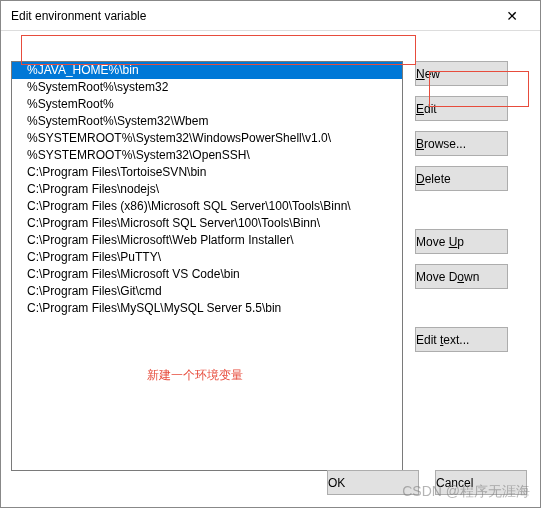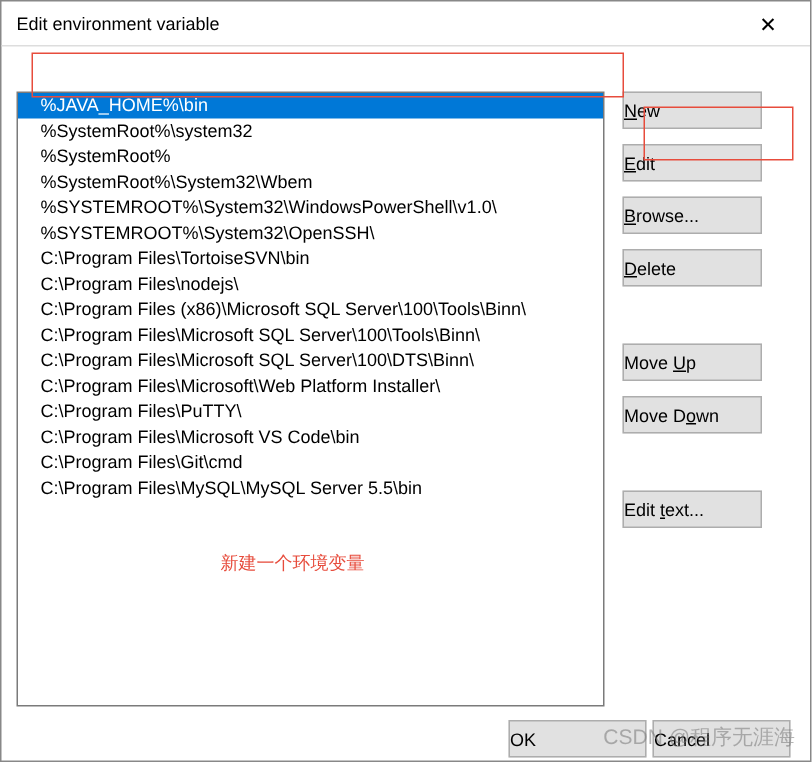--- a/index.html
+++ b/index.html
@@ -114,24 +114,24 @@
   font-size: 12px;
   font-family: "Segoe UI", Tahoma, sans-serif;
   cursor: pointer;
   display: flex;
   align-items: center;
 }
 .spacer-sm { height: 10px; }
 .spacer-lg { height: 38px; }
 .bottom-buttons {
   position: absolute;
-  bottom: 2px;
+  bottom: 12px;
   right: 13px;
   display: flex;
-  gap: 4px;
+  gap: 16px;
 }
 .bottom-buttons .btn { width: 92px; }
 .watermark {
   position: absolute;
   bottom: 6px;
   right: 10px;
   font-size: 14px;
   color: rgba(120,120,120,0.55);
   font-family: "Microsoft YaHei", sans-serif;
   pointer-events: none;
@@ -156,21 +156,20 @@
         <div class="list-item selected">%JAVA_HOME%\bin</div>
           <div class="list-item">%SystemRoot%\system32</div>
           <div class="list-item">%SystemRoot%</div>
           <div class="list-item">%SystemRoot%\System32\Wbem</div>
           <div class="list-item">%SYSTEMROOT%\System32\WindowsPowerShell\v1.0\</div>
           <div class="list-item">%SYSTEMROOT%\System32\OpenSSH\</div>
           <div class="list-item">C:\Program Files\TortoiseSVN\bin</div>
           <div class="list-item">C:\Program Files\nodejs\</div>
           <div class="list-item">C:\Program Files (x86)\Microsoft SQL Server\100\Tools\Binn\</div>
           <div class="list-item">C:\Program Files\Microsoft SQL Server\100\Tools\Binn\</div>
-          <div class="list-item">C:\Program Files\Microsoft SQL Server\100\DTS\Binn\</div>
           <div class="list-item">C:\Program Files\Microsoft\Web Platform Installer\</div>
           <div class="list-item">C:\Program Files\PuTTY\</div>
           <div class="list-item">C:\Program Files\Microsoft VS Code\bin</div>
           <div class="list-item">C:\Program Files\Git\cmd</div>
           <div class="list-item">C:\Program Files\MySQL\MySQL Server 5.5\bin</div>
           <div class="annotation">新建一个环境变量</div>
       </div>
 
       <div class="button-col">
         <button class="btn">

